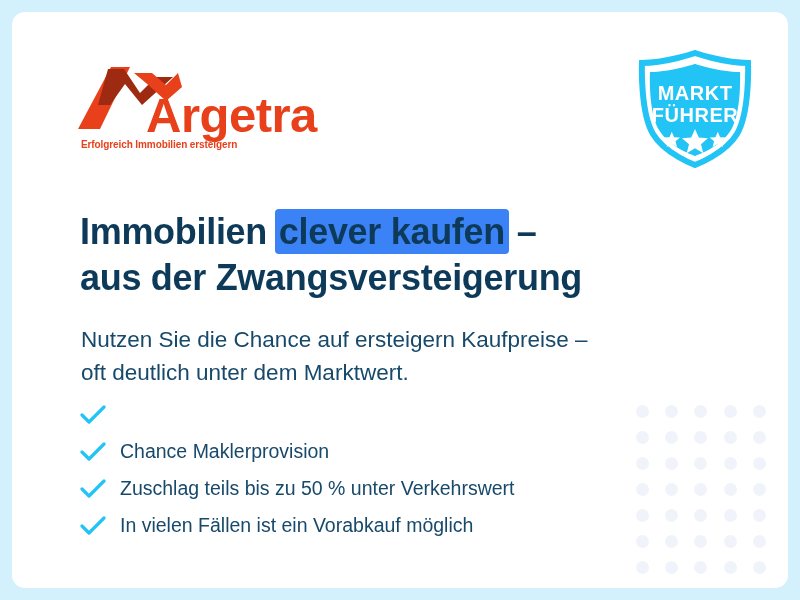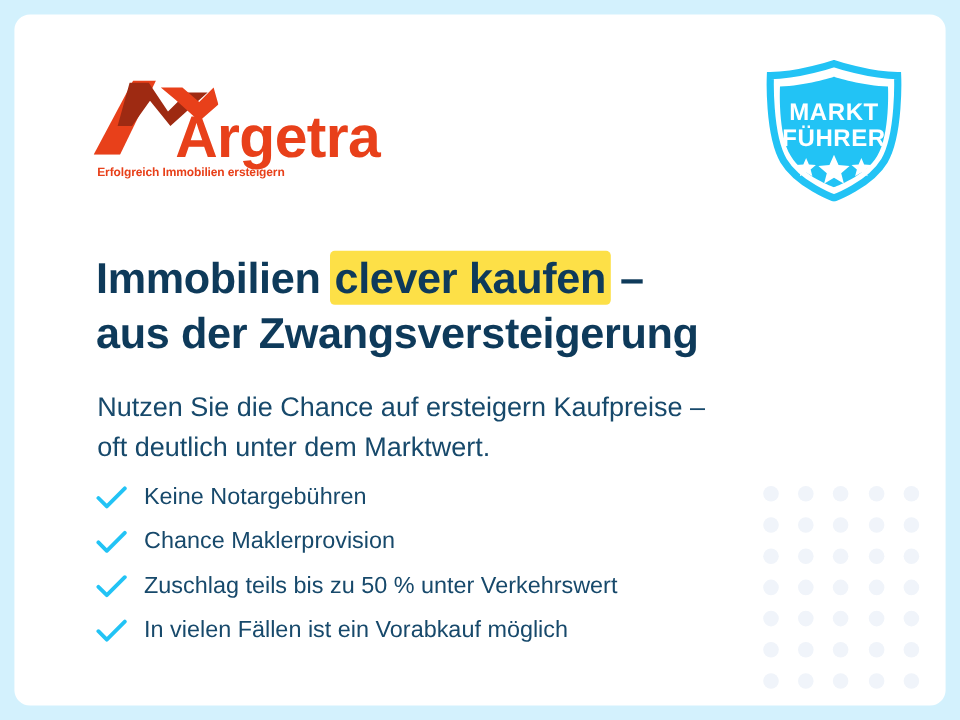--- a/index.html
+++ b/index.html
@@ -106,21 +106,21 @@
     left: 68px;
     top: 173px;
     width: 660px;
     font-size: 36px;
     font-weight: bold;
     color: #0e3a5a;
     line-height: 1.27;
     letter-spacing: -0.3px;
   }
   #headline .hl-mark {
-    background: #fde047;
+    background: #3b82f6;
     border-radius: 4px;
     padding: 2px 4px;
     margin: 0 -2px;
     box-decoration-break: clone;
     -webkit-box-decoration-break: clone;
   }
   .hl-line { display: block; white-space: nowrap; }
 
   
   #subtitle {
@@ -236,21 +236,20 @@
     <p id="subtitle">
       <span class="sub-line">Nutzen Sie die Chance auf ersteigern Kaufpreise –</span>
       <span class="sub-line">oft deutlich unter dem Marktwert.</span>
     </p>
 
     <ul id="checklist" style="list-style:none;margin:0;padding:0;">
         <li class="check-item">
           <svg class="check-icon" viewBox="0 0 26 22">
             <path d="M2 11 L9 18 L24 3" fill="none" stroke="#22c3f5" stroke-width="3.2" stroke-linecap="round" stroke-linejoin="round"></path>
           </svg>
-          <span class="check-label">Keine Notargebühren</span>
         </li>
         <li class="check-item">
           <svg class="check-icon" viewBox="0 0 26 22">
             <path d="M2 11 L9 18 L24 3" fill="none" stroke="#22c3f5" stroke-width="3.2" stroke-linecap="round" stroke-linejoin="round"></path>
           </svg>
           <span class="check-label">Chance Maklerprovision</span>
         </li>
         <li class="check-item">
           <svg class="check-icon" viewBox="0 0 26 22">
             <path d="M2 11 L9 18 L24 3" fill="none" stroke="#22c3f5" stroke-width="3.2" stroke-linecap="round" stroke-linejoin="round"></path>

